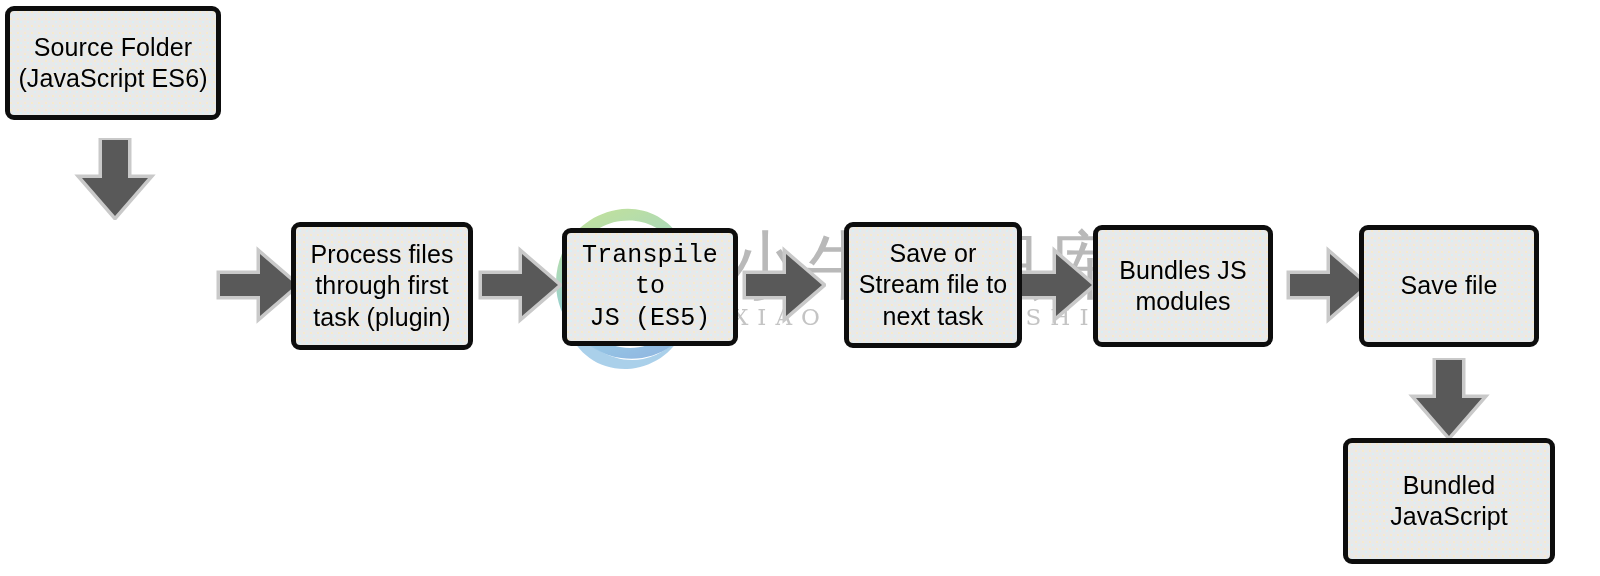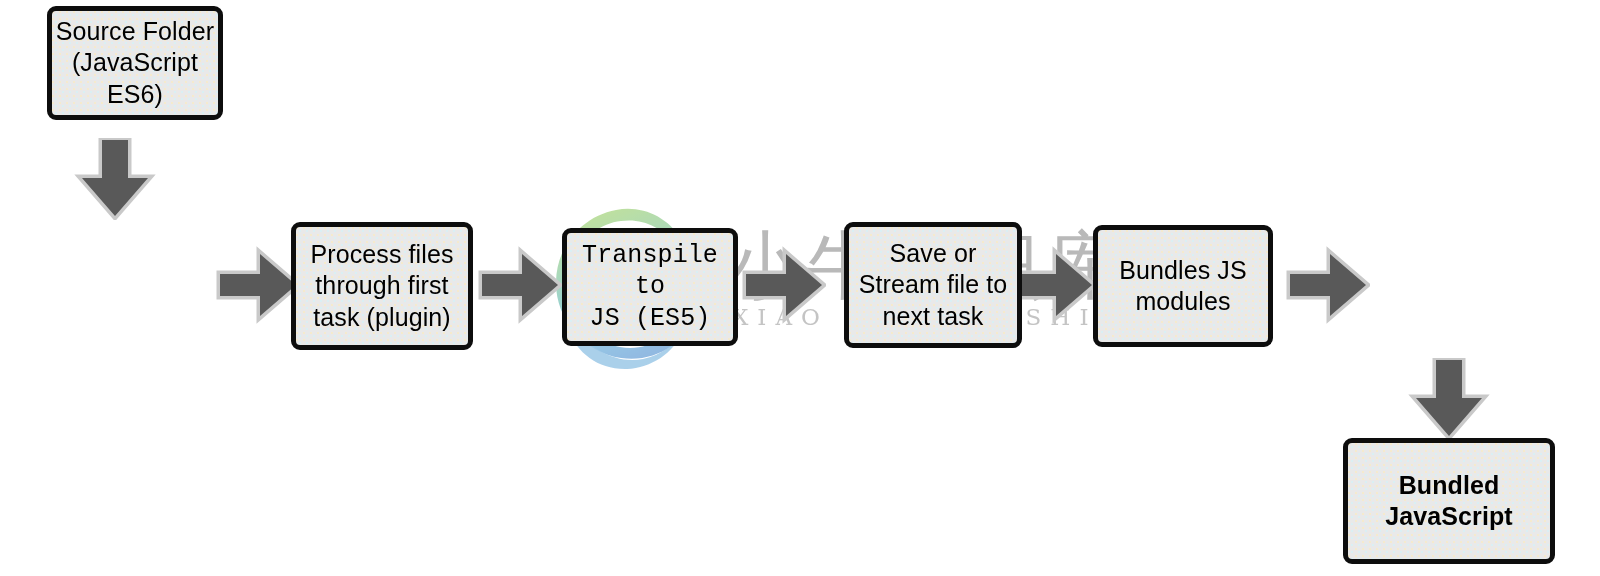--- a/index.html
+++ b/index.html
@@ -188,21 +188,21 @@
     </svg>
   </div>
 
   <div class="arrow" style="left:1406px; top:358px; width:86px; height:82px;">
     <svg width="86" height="82" viewBox="0 0 86 82" aria-hidden="true">
       <polygon points="30,2 56,2 56,40 76,40 43,78 10,40 30,40" fill="#595959" stroke="#c9c9c9" stroke-width="7" stroke-linejoin="miter"></polygon>
       <polygon points="30,2 56,2 56,40 76,40 43,78 10,40 30,40" fill="#595959"></polygon>
     </svg>
   </div>
 
-  <div class="node" style="left:5px; top:6px; width:176px; height:114px;margin-left:42px;">
+  <div class="node" style="left:5px; top:6px; width:216px; height:114px;">
     <div class="label">Source Folder
 (JavaScript ES6)</div>
   </div>
 
 
   <div class="node" style="left:291px; top:222px; width:182px; height:128px;">
     <div class="label">Process files
 through first
 task (plugin)</div>
   </div>
@@ -216,19 +216,22 @@
     <div class="label">Save or
 Stream file to
 next task</div>
   </div>
 
   <div class="node" style="left:1093px; top:225px; width:180px; height:122px;align-items:center;">
     <div class="label">Bundles JS
 modules</div>
   </div>
 
-
-  <div class="node" style="left:1343px; top:438px; width:212px; height:126px;font-weight:bold;">
+  <div class="node" style="left:1359px; top:225px; width:180px; height:122px;">
+    <div class="label">Save file</div>
+  </div>
+
+  <div class="node" style="left:1343px; top:438px; width:212px; height:126px;">
     <div class="label">Bundled
 JavaScript</div>
   </div>
 
 </div>
 
 </body></html>

